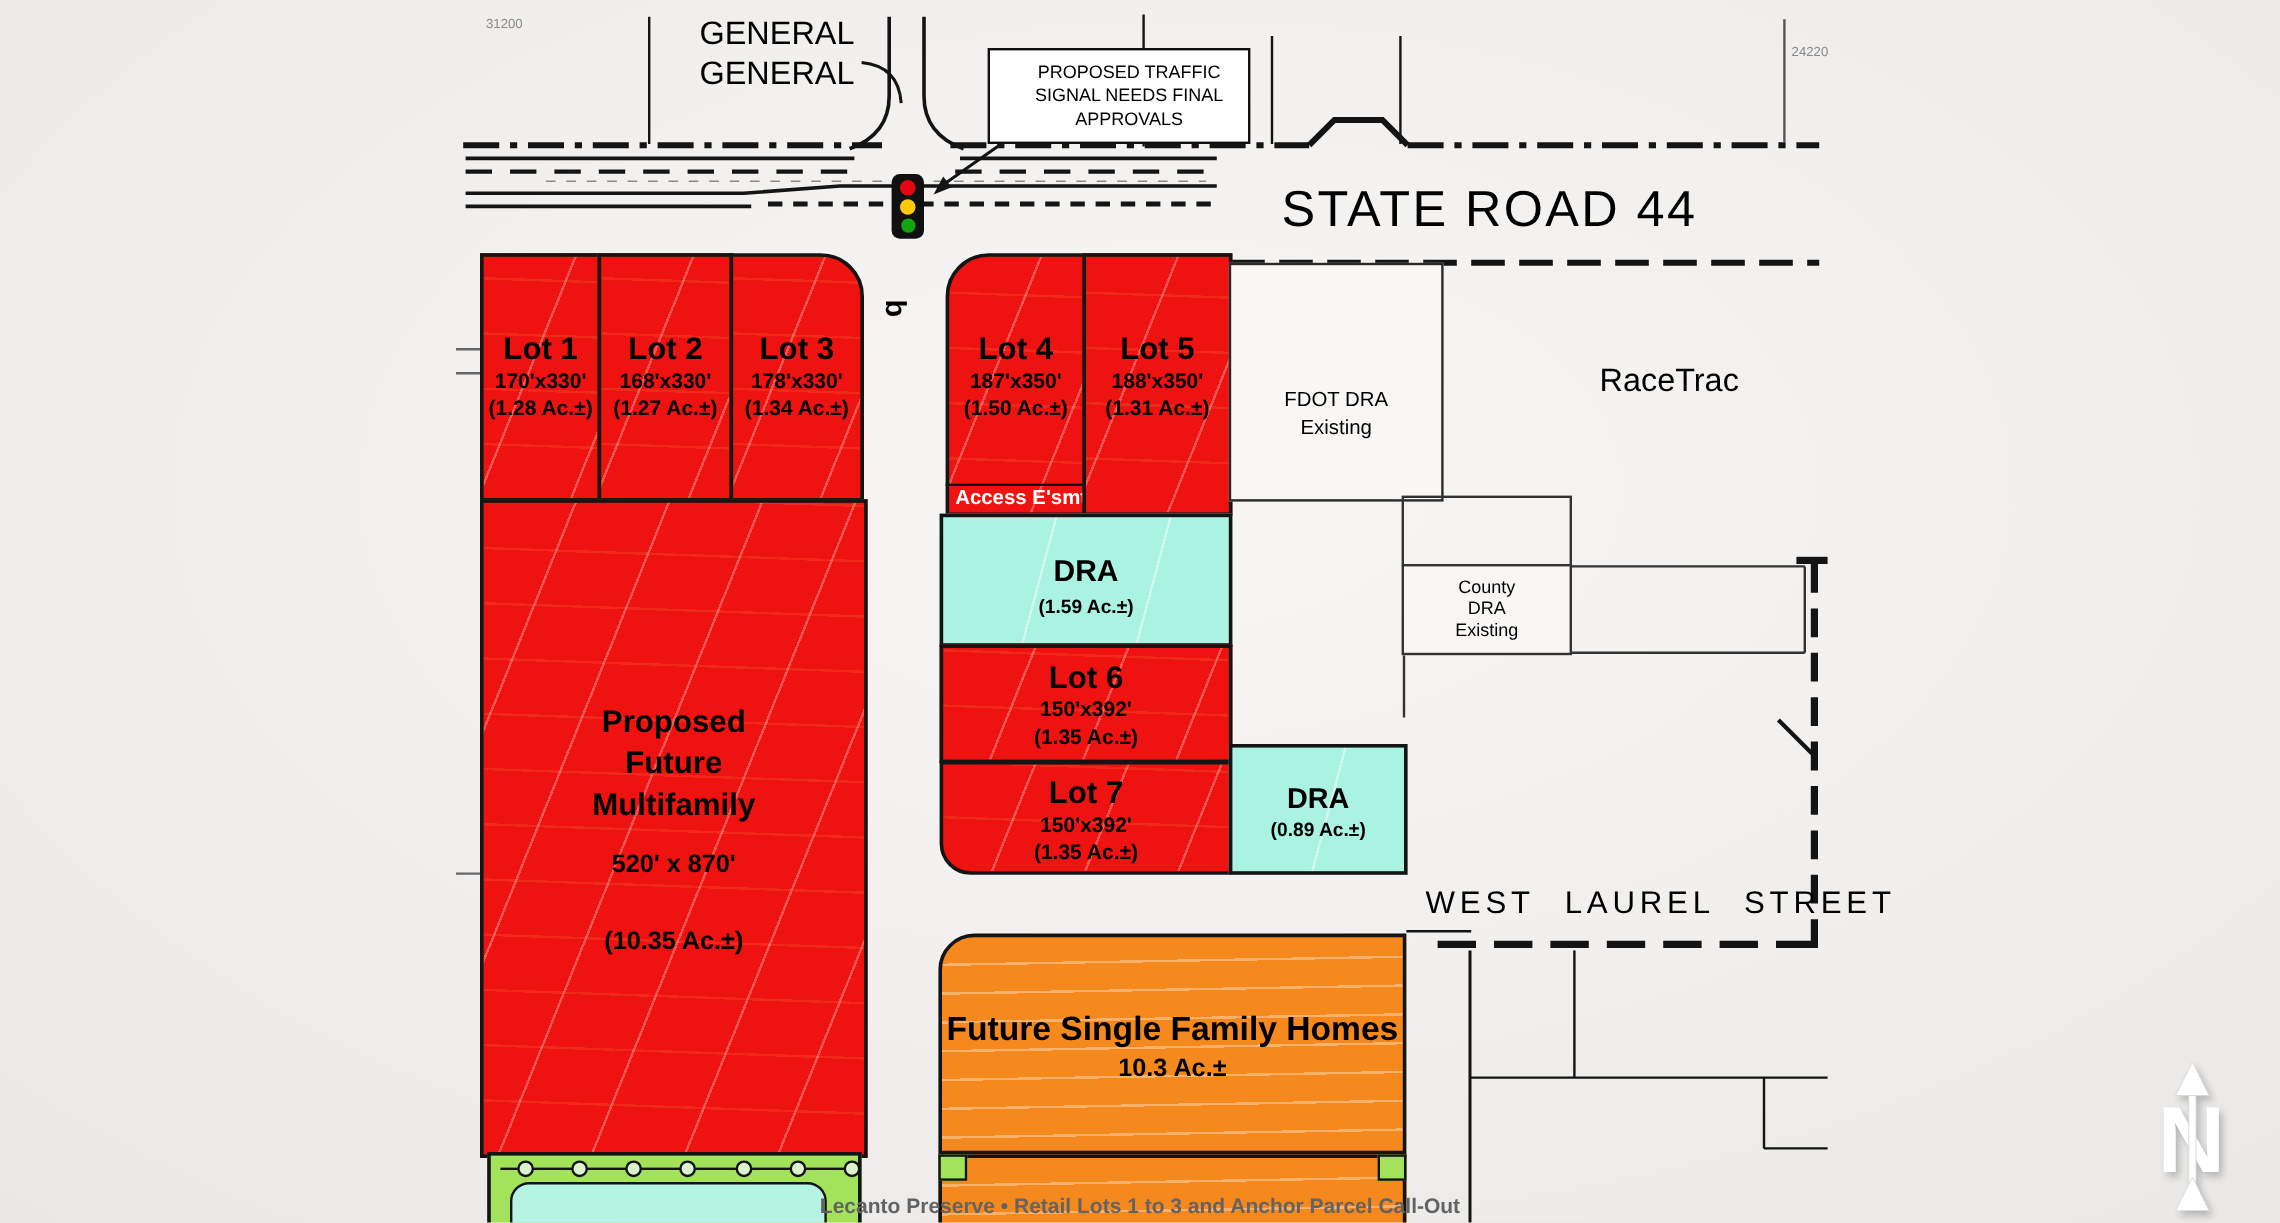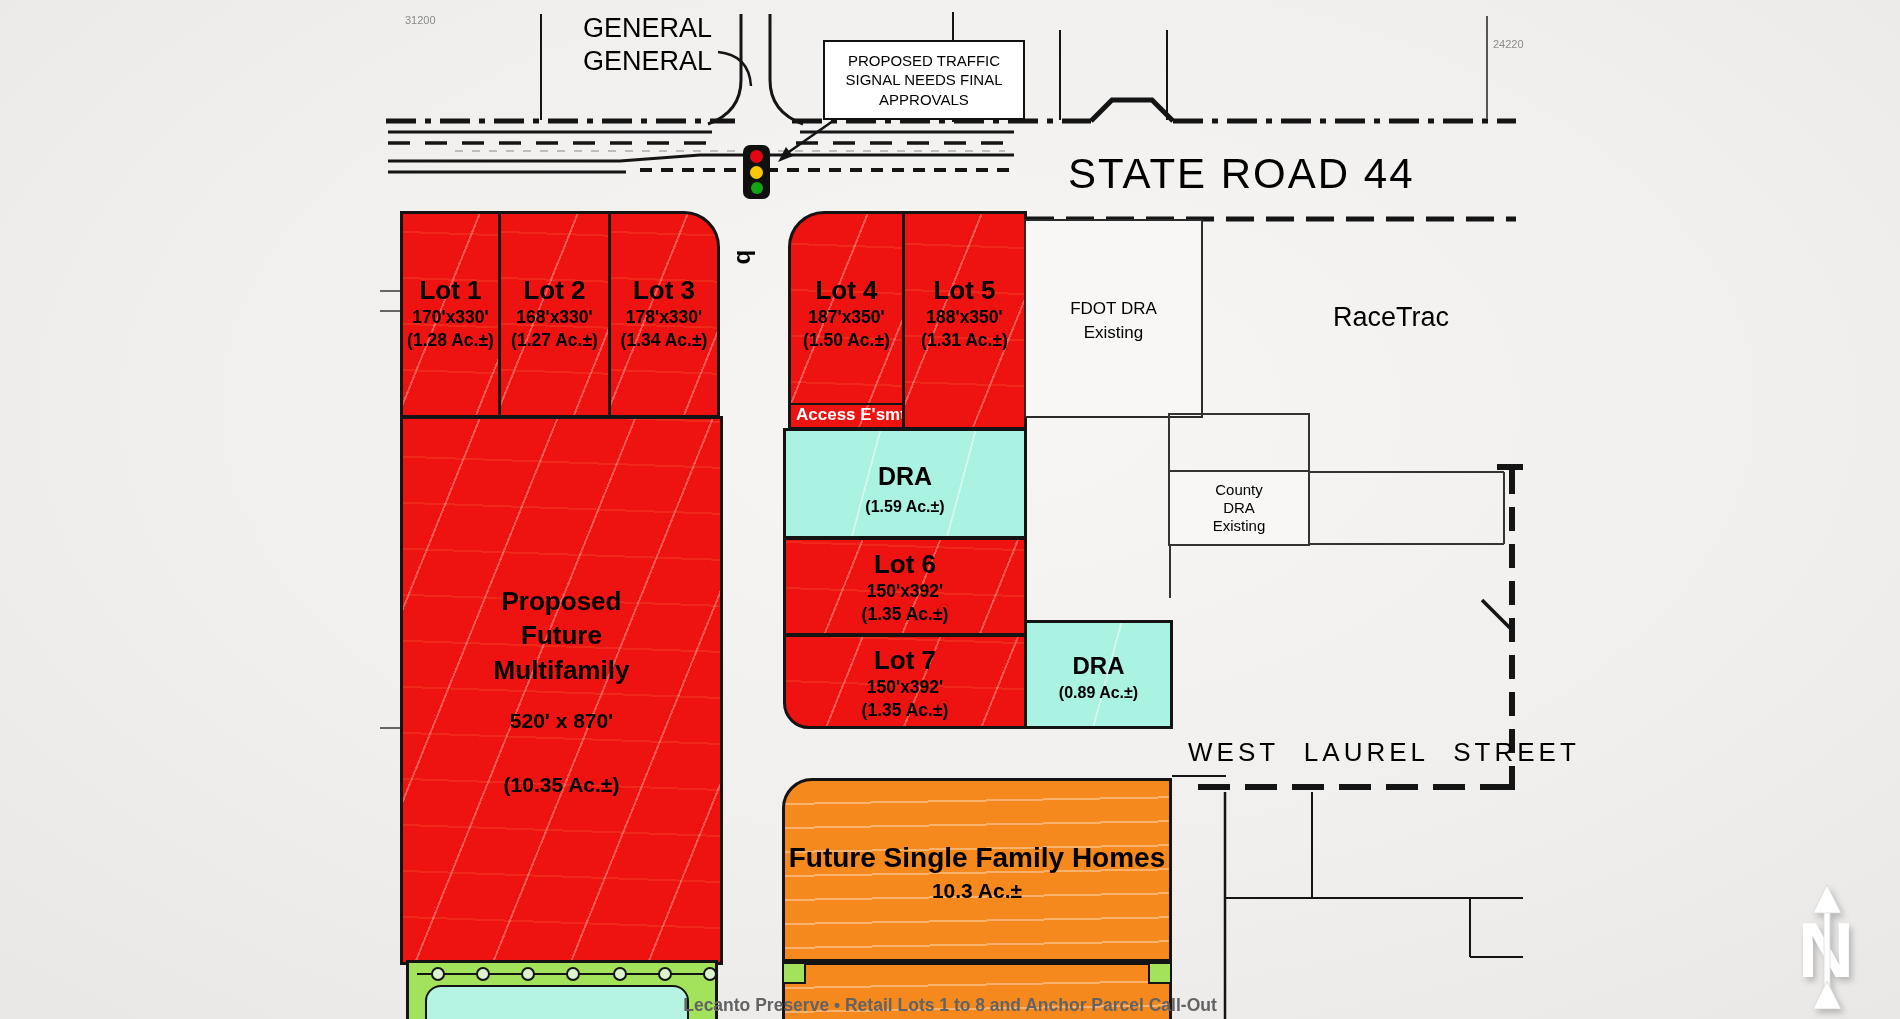--- a/index.html
+++ b/index.html
@@ -23,21 +23,21 @@
   .lot-name{font-weight:bold;font-size:26px;line-height:1.15;}
   .lot-dims{font-weight:bold;font-size:17.5px;line-height:1.3;}
   .lot-area{font-weight:bold;font-size:17.5px;line-height:1.3;}
   .label{position:absolute;z-index:4;}
   .small-num{font-size:11px;color:#8a8a8a;}
   .big-road{font-size:42px;letter-spacing:2px;white-space:nowrap;}
   .esmt{position:absolute;left:5px;bottom:2px;color:#fff;font-weight:bold;font-size:17px;white-space:nowrap;}
   .esmt-divider{position:absolute;left:-3px;right:-3px;top:189px;border-top:2.5px solid #141414;}
   .callout{position:absolute;left:823px;top:40px;width:198px;height:76px;z-index:7;background:#fff;
            border:2px solid #111;display:flex;flex-direction:column;justify-content:center;
-           text-align:center;font-size:15px;line-height:1.3;}
+           text-align:center;font-size:15px;line-height:1.3;padding-left:17px;}
   .signal{position:absolute;left:743px;top:145px;width:27px;height:54px;background:#101010;border-radius:7px;
           z-index:6;display:flex;flex-direction:column;align-items:center;padding-top:5px;gap:3px;box-sizing:border-box;}
   .bulb{border-radius:50%;}
   .bulb.r{width:13px;height:13px;background:#e30613;}
   .bulb.a{width:13px;height:13px;background:#ffc907;}
   .bulb.g{width:12px;height:12px;background:#12a512;}
   .strip{position:absolute;left:406px;top:960px;width:312px;height:59px;background:#a3e35c;
          border:3px solid #141414;border-bottom:none;box-sizing:border-box;z-index:3;overflow:hidden;}
   .hedge-line{position:absolute;left:8px;right:8px;top:10px;border-top:2px solid #141414;}
   .tree{position:absolute;top:4px;width:14px;height:14px;border:2.5px solid #141414;border-radius:50%;background:#ddf2cf;box-sizing:border-box;}
@@ -119,21 +119,21 @@
     <div class="lot-area">(1.50 Ac.±)</div>
     <div class="esmt-divider"></div>
     <div class="esmt">Access E'smt</div>
   </div>
   <div class="parcel red" style="left:902px;top:211px;width:125px;height:219px;padding-top:62px;">
     <div class="lot-name">Lot 5</div>
     <div class="lot-dims">188'x350'</div>
     <div class="lot-area">(1.31 Ac.±)</div>
   </div>
 
-  <div class="parcel white-parcel" style="left:1024px;top:219px;width:179px;height:199px;padding-top:76px;font-weight:normal;">
+  <div class="parcel white-parcel" style="left:1024px;top:219px;width:179px;height:199px;padding-top:100px;font-weight:normal;">
     <div style="font-size:17px;line-height:1.4;">FDOT DRA</div>
     <div style="font-size:17px;line-height:1.4;">Existing</div>
   </div>
 
   <div class="parcel" style="left:1168px;top:413px;width:142px;height:59px;border-width:2px;border-color:#333;background:transparent;"></div>
   <div class="parcel white-parcel" style="left:1168px;top:470px;width:142px;height:76px;justify-content:center;font-weight:normal;border-color:#333;">
     <div style="font-size:15px;line-height:1.18;">County</div>
     <div style="font-size:15px;line-height:1.18;">DRA</div>
     <div style="font-size:15px;line-height:1.18;">Existing</div>
   </div>
@@ -227,15 +227,15 @@
       <polygon points="27,124 41,96 55,124" fill="#ffffff" stroke="#d9d9d9" stroke-width="0.8"></polygon>
     </svg>
   </div>
 
   <svg class="layer-top" width="1900" height="1019" viewBox="0 0 1900 1019">
     <line x1="840" y1="116" x2="786" y2="154" stroke="#141414" stroke-width="2.5"></line>
     <polygon points="778,162 793,156 786,147" fill="#141414"></polygon>
     <path d="M1482,600 L1510,628" stroke="#141414" stroke-width="3.5" fill="none"></path>
   </svg>
 
-  <div class="caption">Lecanto Preserve • Retail Lots 1 to 8 and Anchor Parcel Call-Out</div>
+  <div class="caption">Lecanto Preserve • Retail Lots 1 to 3 and Anchor Parcel Call-Out</div>
 
 </div>
 
 </body></html>

